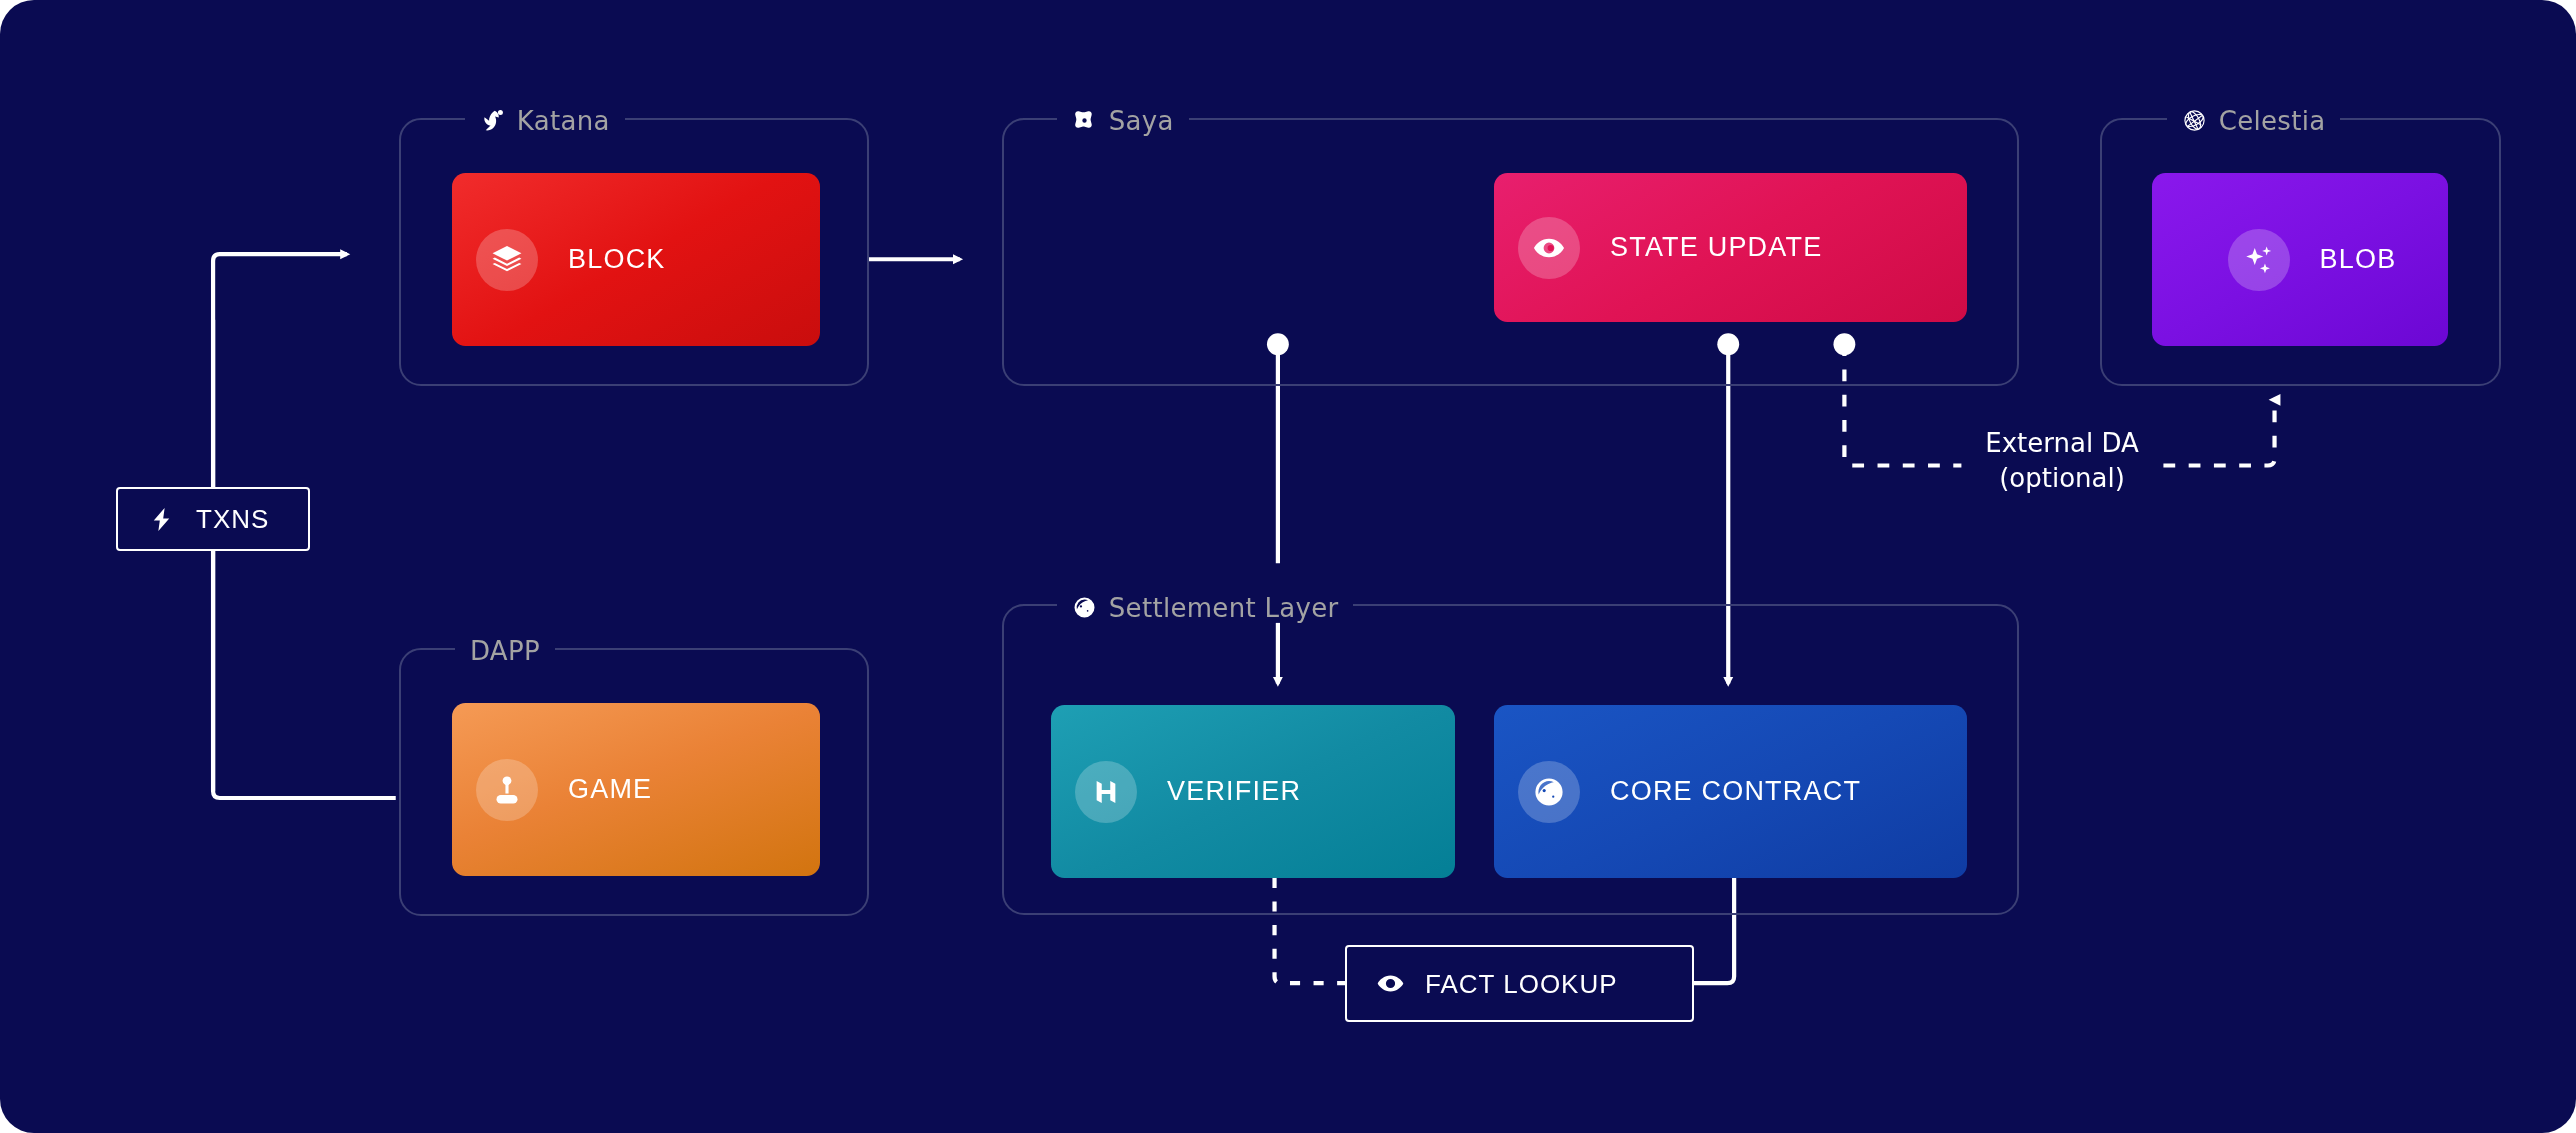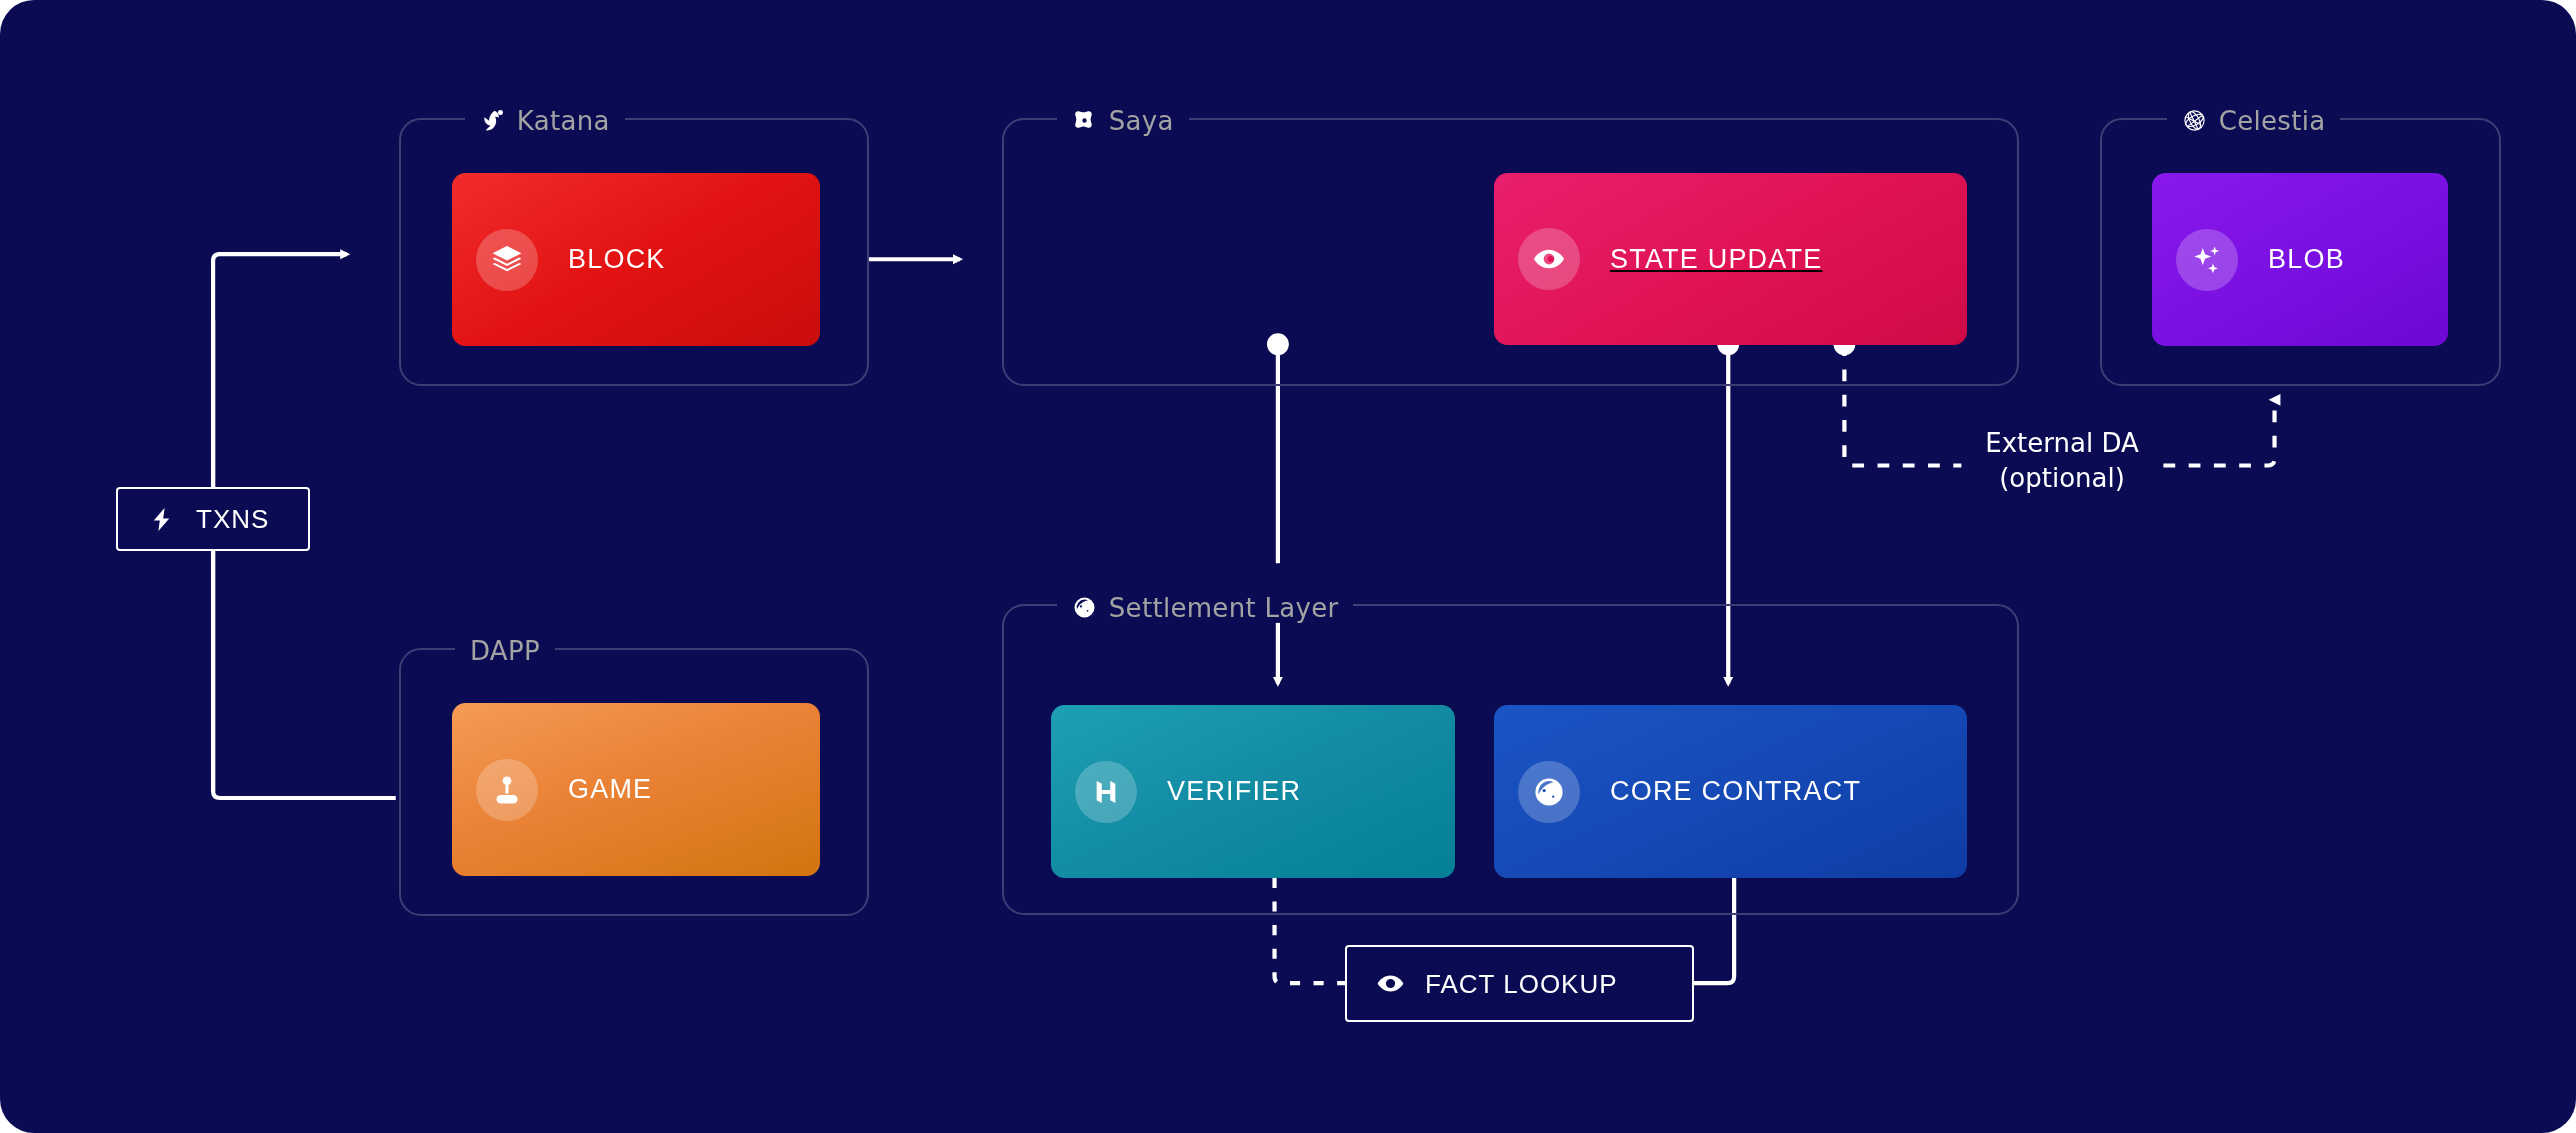--- a/index.html
+++ b/index.html
@@ -83,21 +83,21 @@
     font-size: 27px;
     letter-spacing: 1.2px;
     font-family: "Liberation Sans", sans-serif;
     line-height: 1;
   }
 
   .card-block       { background: linear-gradient(150deg,#f12c2c 0%,#e21212 50%,#c90d0d 100%); }
   .card-game        { background: linear-gradient(160deg,#f59a55 0%,#ea8236 45%,#d2740f 100%); }
   .card-proof       { background: linear-gradient(150deg,#8618e8 0%,#7a10e0 50%,#6c06d6 100%); }
   .card-stateupdate { background: linear-gradient(150deg,#e81f6e 0%,#e01355 50%,#cf0b46 100%); }
-  .card-blob        { background: linear-gradient(150deg,#8a18ec 0%,#7b10e2 50%,#6c07d4 100%); }
+  .card-blob        { background: linear-gradient(150deg,#8a18ec 0%,#7b10e2 50%,#6c07d4 100%); justify-content: center; }
   .card-verifier    { background: linear-gradient(155deg,#1e9fb4 0%,#128ba3 50%,#047f96 100%); }
   .card-core        { background: linear-gradient(155deg,#1a55c4 0%,#1549b5 50%,#0f3ca3 100%); }
 
   
   .chip {
     position: absolute;
     border: 2.5px solid #ffffff;
     border-radius: 4px;
     background: #0a0b52;
     display: flex;
@@ -199,21 +199,21 @@
 
   <div class="group-frame" style="left:1002px; top:118px; width:1017px; height:268px;"></div>
   <div class="group-label" style="left:1057px; top:106px; height:29px;">
     <span class="gl-icon">
       <svg viewBox="0 0 24 24" fill="#ffffff">
         <path d="M6.4 3.1C4.5 2.6 2.6 4.5 3.1 6.4l.9 3.4c.2.8.2 1.6 0 2.4l-.9 3.4c-.5 1.9 1.4 3.8 3.3 3.3l3.4-.9c.8-.2 1.6-.2 2.4 0l3.4.9c1.9.5 3.8-1.4 3.3-3.3l-.9-3.4c-.2-.8-.2-1.6 0-2.4l.9-3.4c.5-1.9-1.4-3.8-3.3-3.3l-3.4.9c-.8.2-1.6.2-2.4 0L6.4 3.1zM12 9.9a2.1 2.1 0 1 1 0 4.2 2.1 2.1 0 0 1 0-4.2z"></path>
       </svg>
     </span>
     <span class="gl-text">Saya</span>
   </div>
-  <div class="card card-stateupdate" style="left:1494px; top:173px; width:473px; height:172px;text-decoration:underline;">
+  <div class="card card-stateupdate" style="left:1494px; top:173px; width:473px; height:149px;">
     <span class="card-icon">
       <svg viewBox="0 0 24 24" fill="#ffffff">
         <path d="M12 5.4C6.9 5.4 2.8 9 1.4 12c1.4 3 5.5 6.6 10.6 6.6S21.2 15 22.6 12C21.2 9 17.1 5.4 12 5.4zm0 10.4A3.8 3.8 0 1 1 12 8.2a3.8 3.8 0 0 1 0 7.6z"></path>
         <circle cx="13.2" cy="12" r="2.2" fill="#e01355"></circle>
       </svg>
     </span>
     <span class="card-label">STATE UPDATE</span>
   </div>
 
   <div class="group-frame" style="left:2100px; top:118px; width:401px; height:268px;"></div>

